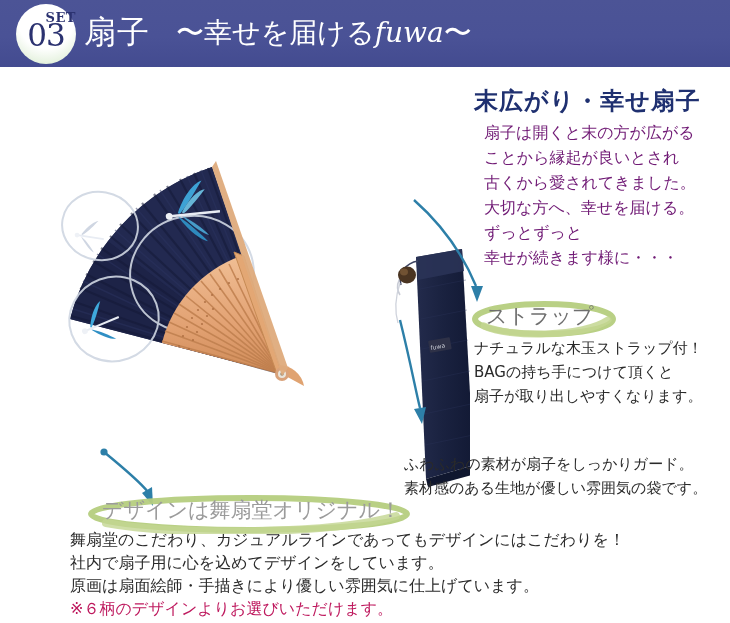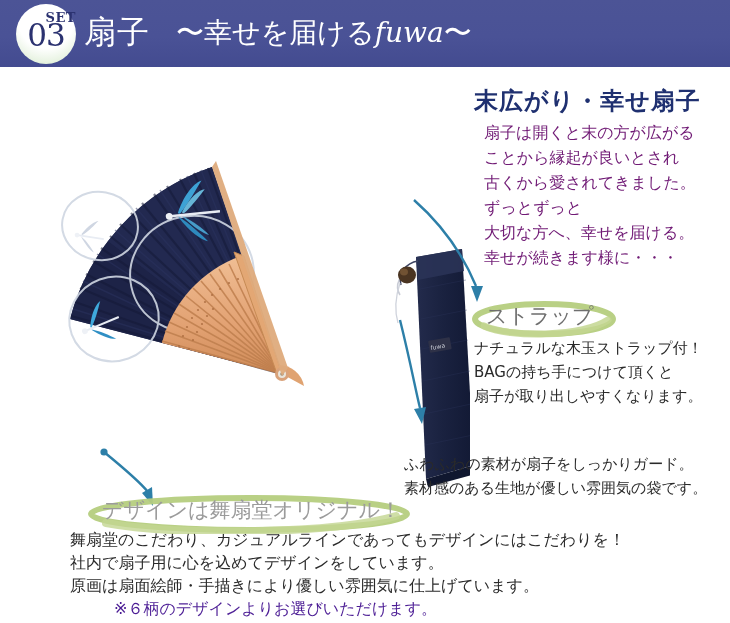--- a/index.html
+++ b/index.html
@@ -87,21 +87,21 @@
     white-space:nowrap;
   }
   .strap-desc{position:absolute;left:474px;top:336px;}
   .bag-desc{position:absolute;left:404px;top:452px;}
 
   .bottom-desc{
     position:absolute;left:70px;top:528px;width:650px;
     font-size:16px;line-height:23px;color:#2a2a2a;
   }
   .bottom-desc div{white-space:nowrap;}
-  .note-blue{color:#4c1d95;margin-left:44px;}
+  .note-blue{color:#be185d;}
 
   .arrow-svg{position:absolute;left:0;top:0;pointer-events:none;}
 </style>
 </head>
 <body>
 
 <div class="page">
 
   <div class="header">
     <div class="badge">
@@ -275,22 +275,22 @@
         </g>
       </g>
     </svg>
   </div>
 
   <div class="rt-head">末広がり・幸せ扇子</div>
   <div class="rt-body">
     <div>扇子は開くと末の方が広がる</div>
     <div>ことから縁起が良いとされ</div>
     <div>古くから愛されてきました。</div>
+    <div>大切な方へ、幸せを届ける。</div>
     <div>ずっとずっと</div>
-    <div>大切な方へ、幸せを届ける。</div>
     <div>幸せが続きます様に・・・</div>
   </div>
 
   <svg class="arrow-svg" width="730" height="623">
 
     <path d="M414 200 C448 230 466 262 476 286" fill="none" stroke="#2d7fa8" stroke-width="2.4"></path>
     <path d="M477 302 L471 286 L483 286 Z" fill="#2d7fa8"></path>
 
     <path d="M400 320 C410 360 416 392 420 408" fill="none" stroke="#2d7fa8" stroke-width="2.4"></path>
     <path d="M422 424 L414 409 L426 407 Z" fill="#2d7fa8"></path>

